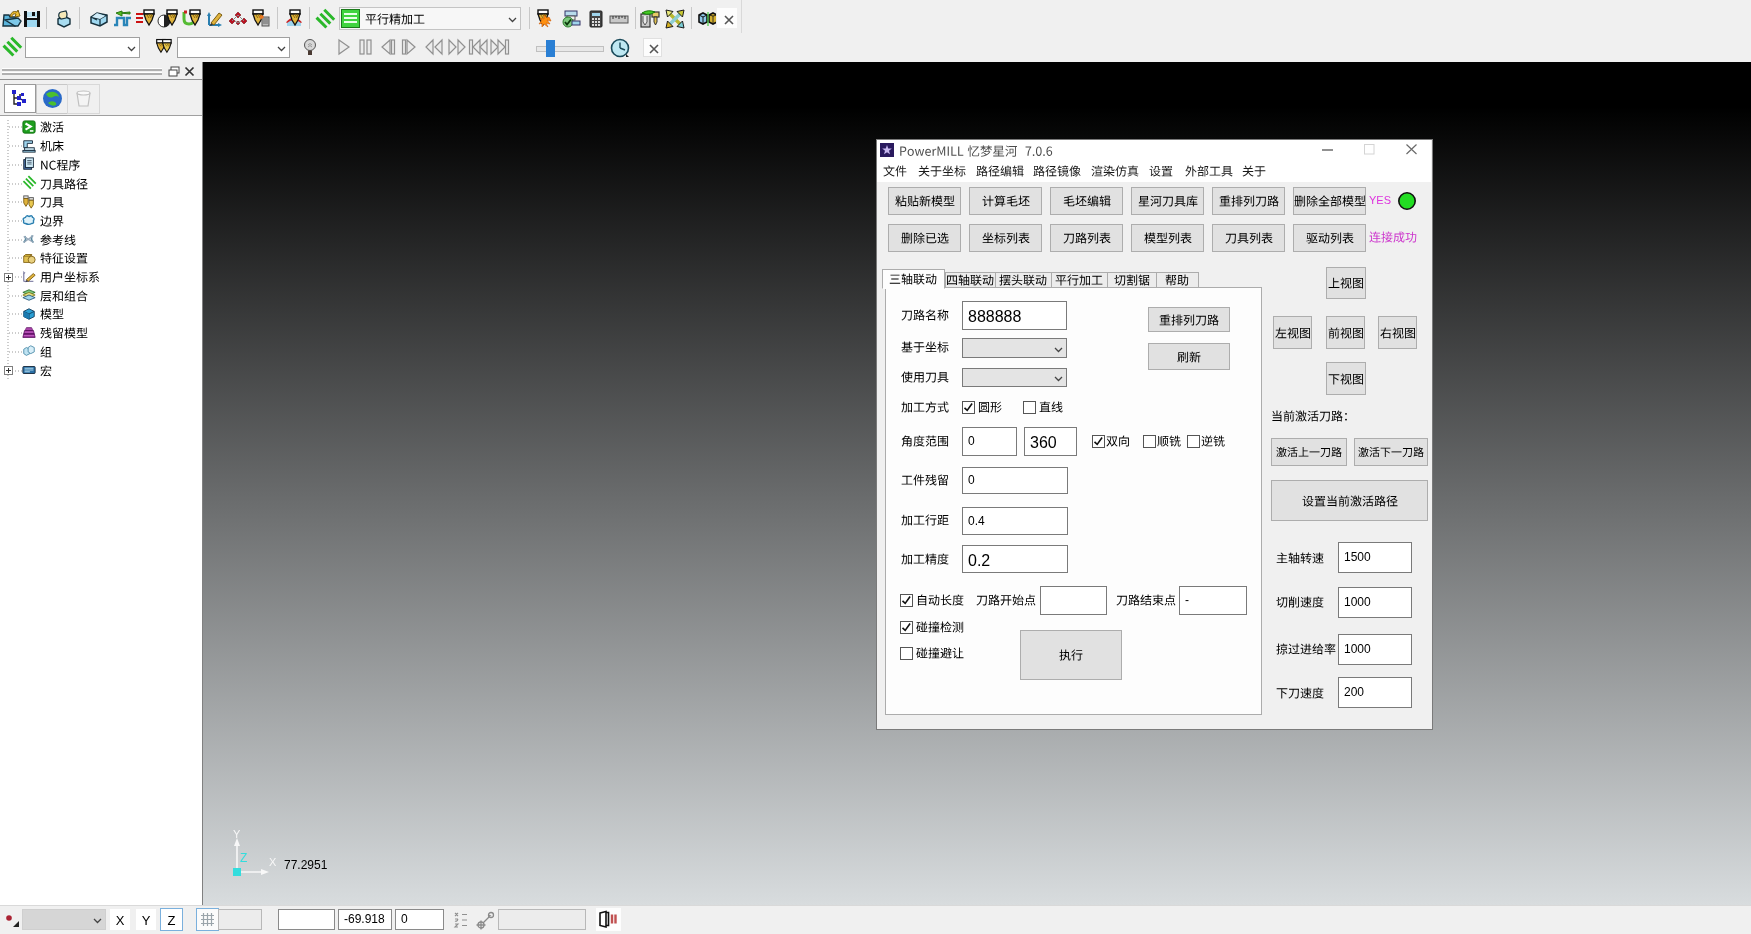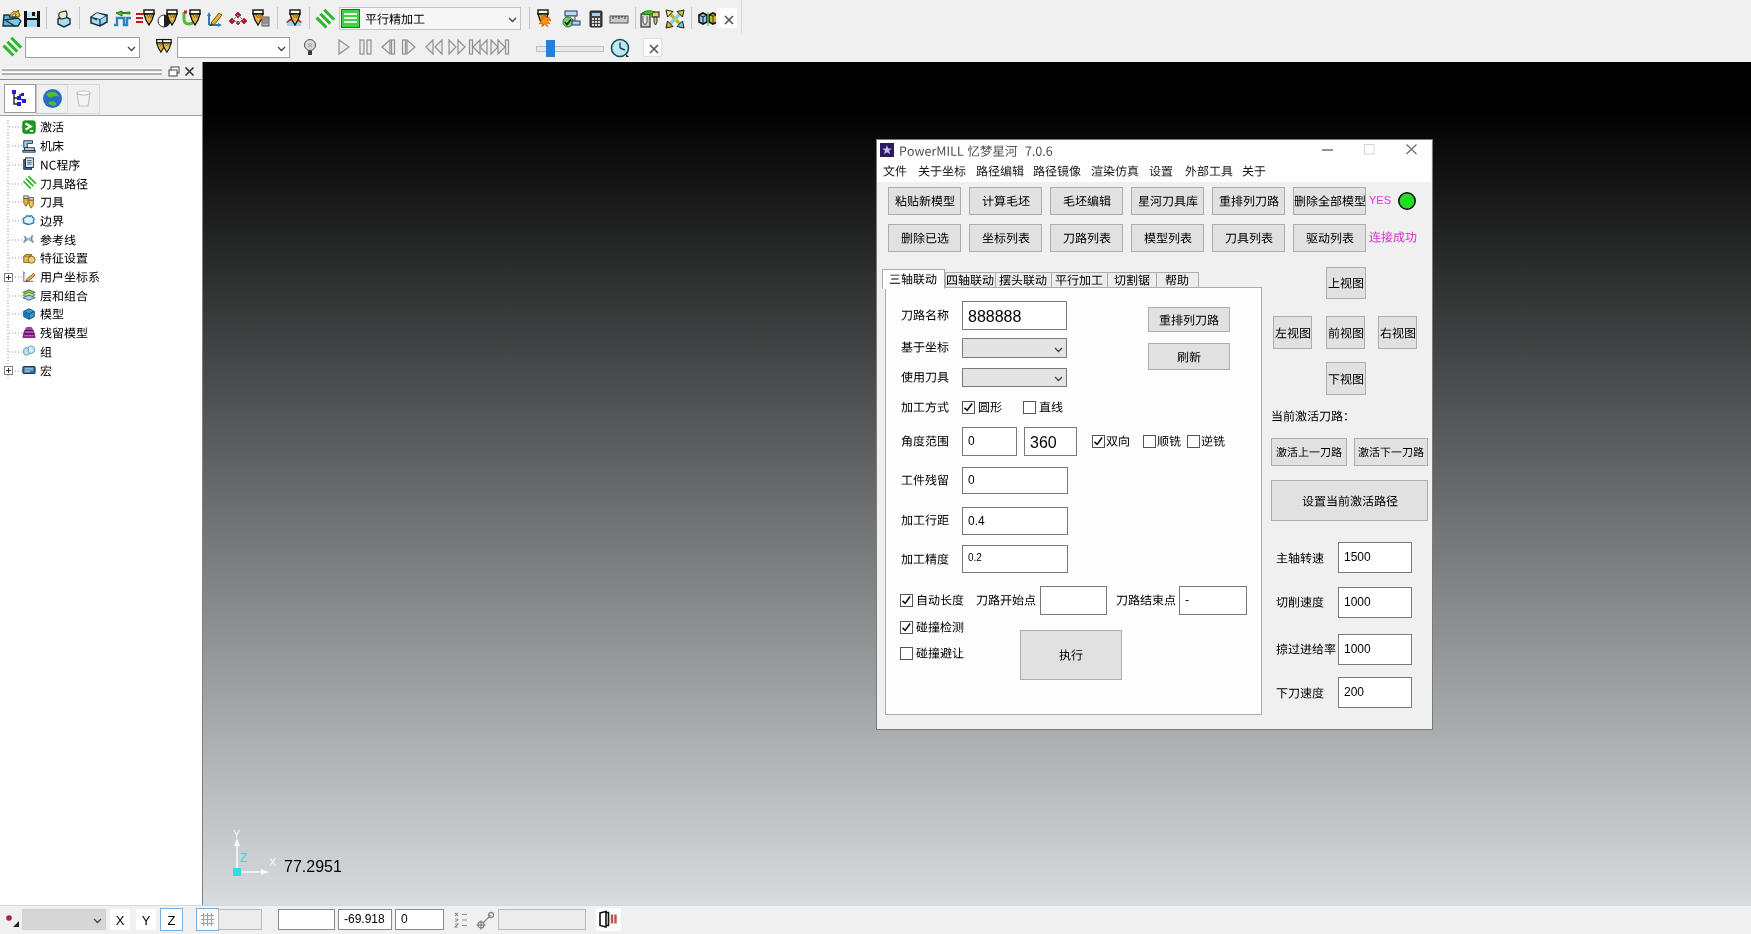--- a/index.html
+++ b/index.html
@@ -1193,21 +1193,21 @@
           <use href="#u9006"></use>
           <use href="#u94E3" x="1000"></use>
         </g>
       </g>
     </svg>
     <div style="position:absolute;left:962px;top:467px;width:104px;height:25px;background:#ffffff;border:1px solid #7a7a7a;"></div>
     <div class="lt" style="left:968px;top:473.1px;font-size:12px">0</div>
     <div style="position:absolute;left:962px;top:507px;width:104px;height:26px;background:#ffffff;border:1px solid #7a7a7a;"></div>
     <div class="lt" style="left:968px;top:513.6px;font-size:12px">0.4</div>
     <div style="position:absolute;left:962px;top:545px;width:104px;height:26px;background:#ffffff;border:1px solid #7a7a7a;"></div>
-    <div class="lt" style="left:968px;top:551.6px;font-size:10px">0.2</div>
+    <div class="lt" style="left:968px;top:551.6px;font-size:16px">0.2</div>
     <div style="position:absolute;left:900px;top:594px;width:11px;height:11px;background:#ffffff;border:1px solid #555555;"></div>
     <svg class="ic" style="left:900px;top:594px" width="13" height="13">
       <path d="M2.5 6.8 L5.2 9.4 L10.1 2.5" fill="none" stroke="#111" stroke-width="1.6"></path>
     </svg>
     <svg class="tx" style="left:916.0px;top:590.0px" width="50" height="20">
       <g transform="translate(0,14.56)">
         <g fill="#000000" transform="scale(0.012000,-0.012000)">
           <use href="#u81EA"></use>
           <use href="#u52A8" x="1000"></use>
           <use href="#u957F" x="2000"></use>
@@ -1443,21 +1443,21 @@
     <div style="position:absolute;left:160px;top:908px;width:21px;height:21px;background:#ffffff;border:1px solid #7ab0dd;"></div>
     <div class="lt" style="left:160px;top:912.5px;width:23px;text-align:center;font-size:13px">Z</div>
     <div style="position:absolute;left:196px;top:908px;width:21px;height:21px;background:#fbfbfb;border:1px solid #7ab0dd;"></div>
     <svg class="ic" style="left:199px;top:911px" width="17" height="17">
       <g stroke="#9aa4aa" stroke-width="1.2">
         <path d="M2 4.5 H15 M2 8.5 H15 M2 12.5 H15 M4.5 2 V15 M8.5 2 V15 M12.5 2 V15"></path>
       </g>
     </svg>
     <div style="position:absolute;left:218px;top:909px;width:42px;height:19px;background:#ececec;border:1px solid #b8b8b8;"></div>
     <div style="position:absolute;left:278px;top:909px;width:55px;height:19px;background:#ffffff;border:1px solid #8a8a8a;"></div>
-    <div class="lt" style="left:284px;top:858px;font-size:16px">77.2951</div>
+    <div class="lt" style="left:284px;top:858px;font-size:12px">77.2951</div>
     <div style="position:absolute;left:338px;top:909px;width:52px;height:19px;background:#ffffff;border:1px solid #8a8a8a;"></div>
     <div class="lt" style="left:344px;top:912.1px;font-size:12px">-69.918</div>
     <div style="position:absolute;left:395px;top:909px;width:47px;height:19px;background:#ffffff;border:1px solid #8a8a8a;"></div>
     <div class="lt" style="left:401px;top:912.1px;font-size:12px">0</div>
     <svg class="ic" style="left:453px;top:911px" width="16" height="17">
       <g stroke="#909090" fill="none" stroke-width="1.1">
         <path d="M2 2 l3 3 m0 -3 l-3 3 M9 3.5 h5"></path>
         <path d="M2 8 l3 0 m-3 2 q2 1 3 -2 M9 9 h5"></path>
         <path d="M2 13 h3 l-3 3 h3 M9 14.5 h5"></path>
       </g>

